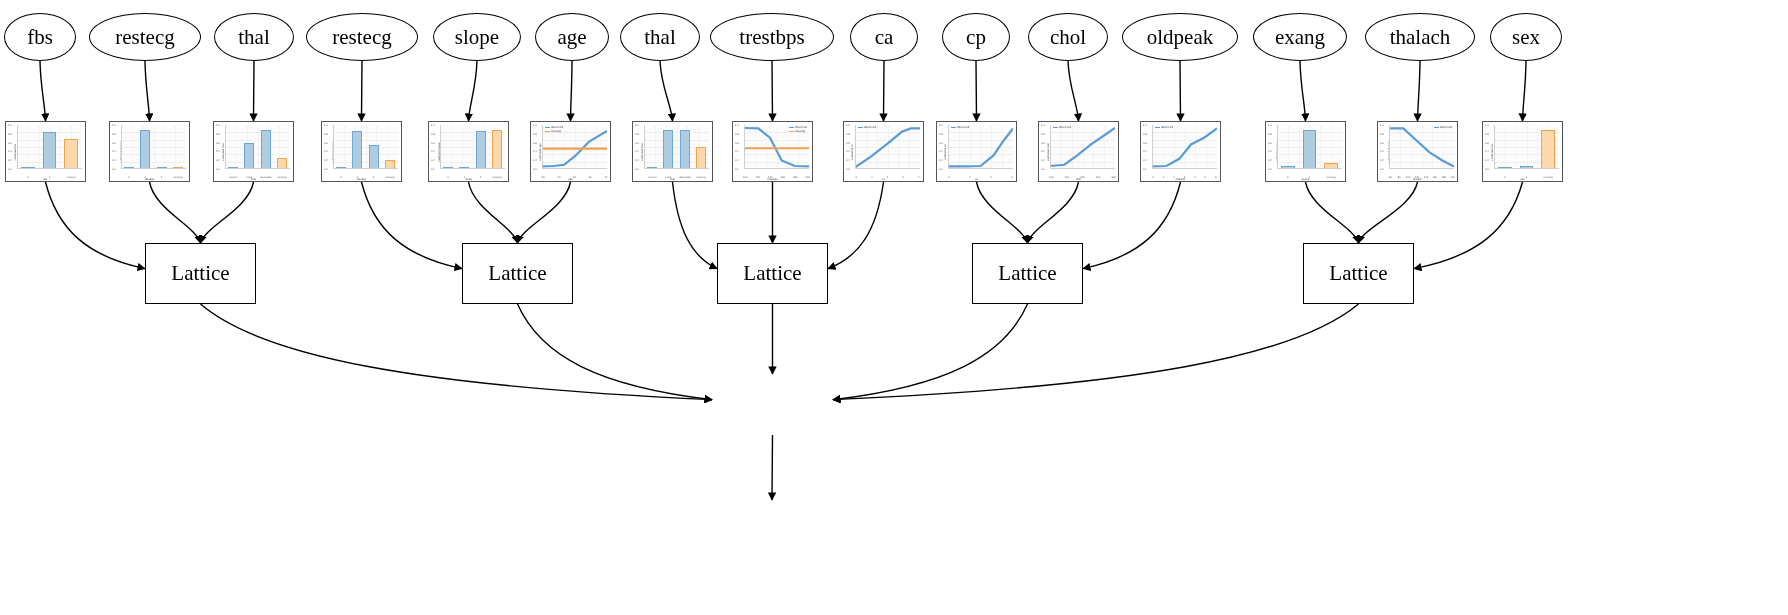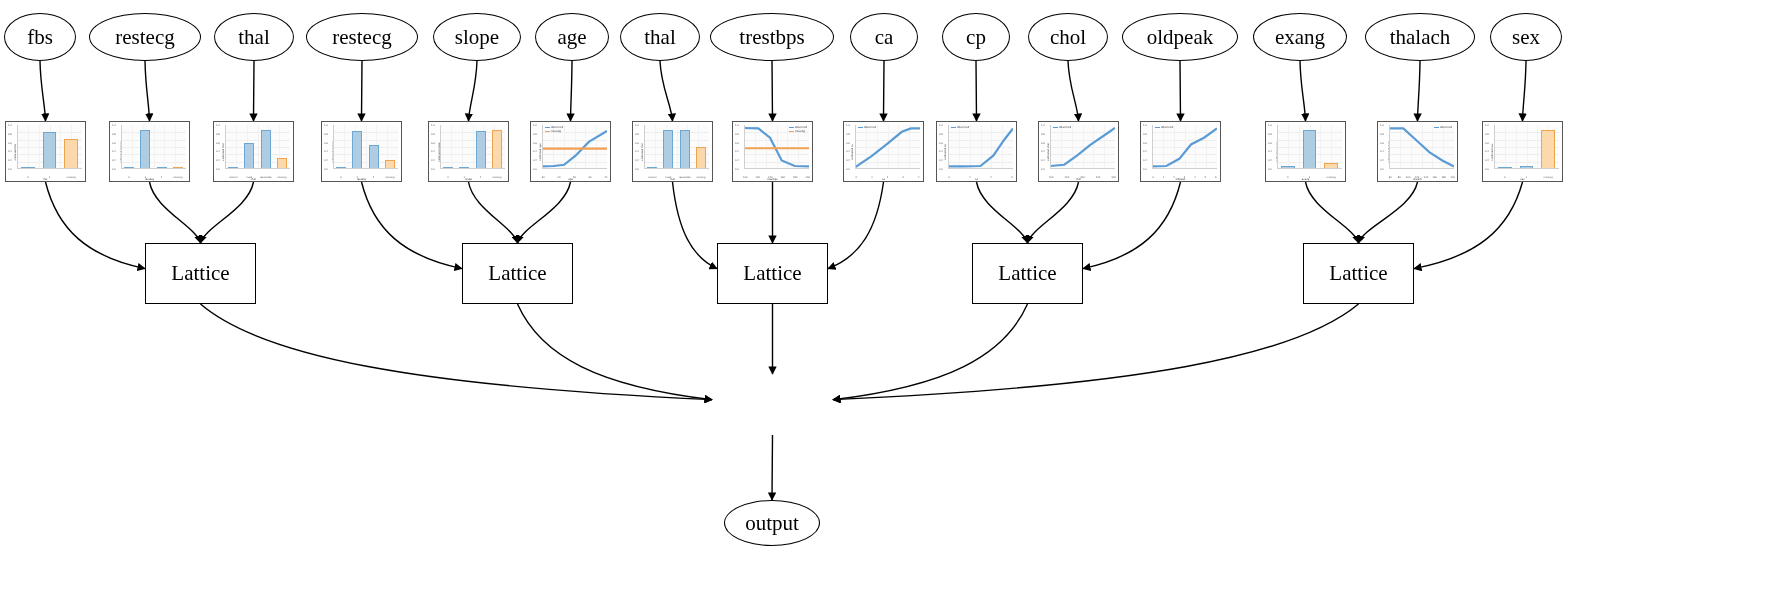--- a/index.html
+++ b/index.html
@@ -670,17 +670,14 @@
       </div>
       <div class="node-box" style="left: 972px; top: 231px; width: 111px; height: 61px;">
         <span>Lattice</span>
       </div>
       <div class="node-box" style="left: 1303px; top: 231px; width: 111px; height: 61px;">
         <span>Lattice</span>
       </div>
     </div>
 
 
-  <div class="node-ellipse" id="out-node" style="left: 724px; top: 488px; width: 96px; height: 46px;">
-    <span>output</span>
-  </div>
 
 </div>
 
 </body></html>

